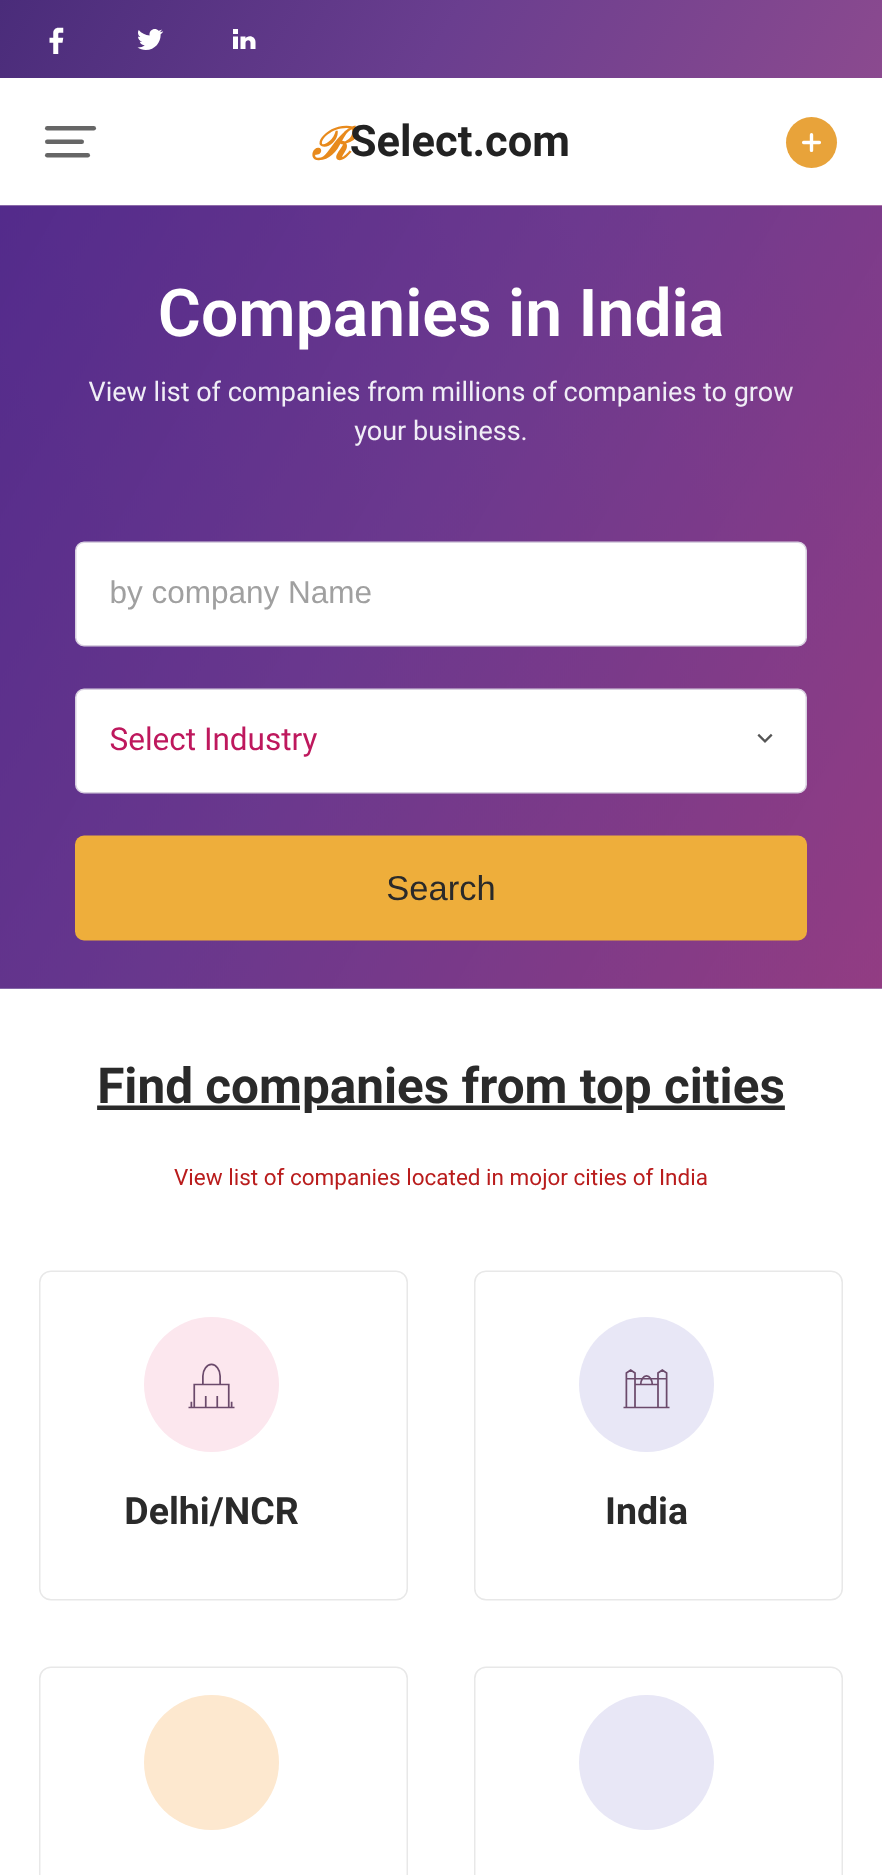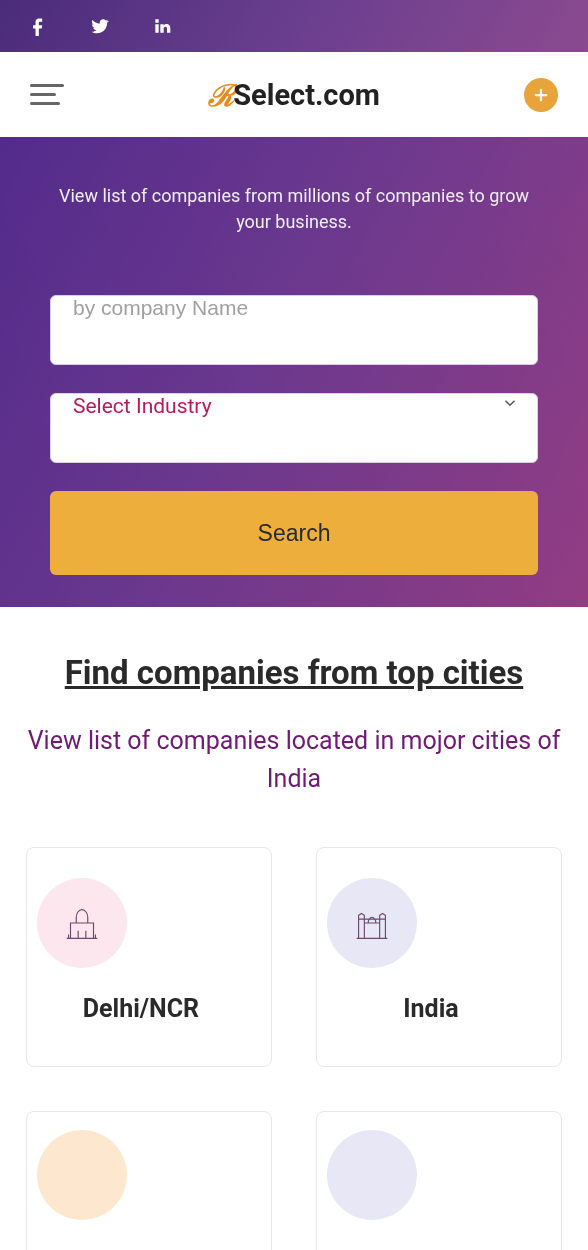--- a/index.html
+++ b/index.html
@@ -87,21 +87,21 @@
   line-height: 1.45;
   margin-bottom: 60px;
 }
 .search-form { display: flex; flex-direction: column; gap: 28px; }
 .field {
   background: #fff;
   border: 1px solid #d8d0e0;
   border-radius: 6px;
   height: 70px;
   display: flex;
-  align-items: flex-start;
+  align-items: center;
   padding: 0 22px;
   position: relative;
 }
 .field input, .field select {
   width: 100%;
   border: none;
   outline: none;
   font-size: 21px;
   color: #333;
   background: transparent;
@@ -112,54 +112,55 @@
 .chev {
   position: absolute;
   right: 18px;
   pointer-events: none;
 }
 .chev svg { width: 18px; height: 18px; stroke: #555; }
 .search-btn {
   background: #eeae3b;
   border: none;
   border-radius: 6px;
-  height: 84px;
+  height: 70px;
   font-size: 23px;
   font-weight: 500;
   color: #2a2a2a;
   cursor: pointer;
 }
 .section {
   padding: 46px 26px 0 26px;
   text-align: center;
 }
 .section h2 {
   font-size: 33px;
   font-weight: 700;
   color: #2a2a2a;
   margin-bottom: 30px;
   text-decoration: underline;
 }
 .section p.sub {
-  font-size: 25px;
-  color: #701a75;
+  font-size: 15px;
+  color: #b91c1c;
   line-height: 1.5;
   margin-bottom: 50px;
 }
 .city-grid {
   display: grid;
   grid-template-columns: 1fr 1fr;
   gap: 44px;
 }
 .city-card {
   border: 1px solid #e8e8e8;
   border-radius: 8px;
   padding: 30px 26px 40px 10px;
   display: flex;
   flex-direction: column;
+  align-items: center;
   cursor: pointer;
   min-height: 220px;
 }
 .city-icon {
   width: 90px;
   height: 90px;
   border-radius: 50%;
   display: flex;
   align-items: center;
   justify-content: center;
@@ -208,20 +209,21 @@
     <span>Select.com</span>
   </div>
   <div class="add-btn">
     <svg viewBox="0 0 24 24">
         <path d="M12 5v14M5 12h14" stroke="#fff" stroke-width="3" stroke-linecap="round"></path>
       </svg>
   </div>
 </div>
 
 <div class="hero">
+  <h1>Companies in India</h1>
   <p>View list of companies from millions of companies to grow your business.</p>
 
   <div class="search-form">
     <div class="field">
       <input type="text" placeholder="by company Name" style="">
     </div>
     <div class="field">
       <span class="sel-text">Select Industry</span>
       <span class="chev">
         <svg viewBox="0 0 24 24" fill="none">

